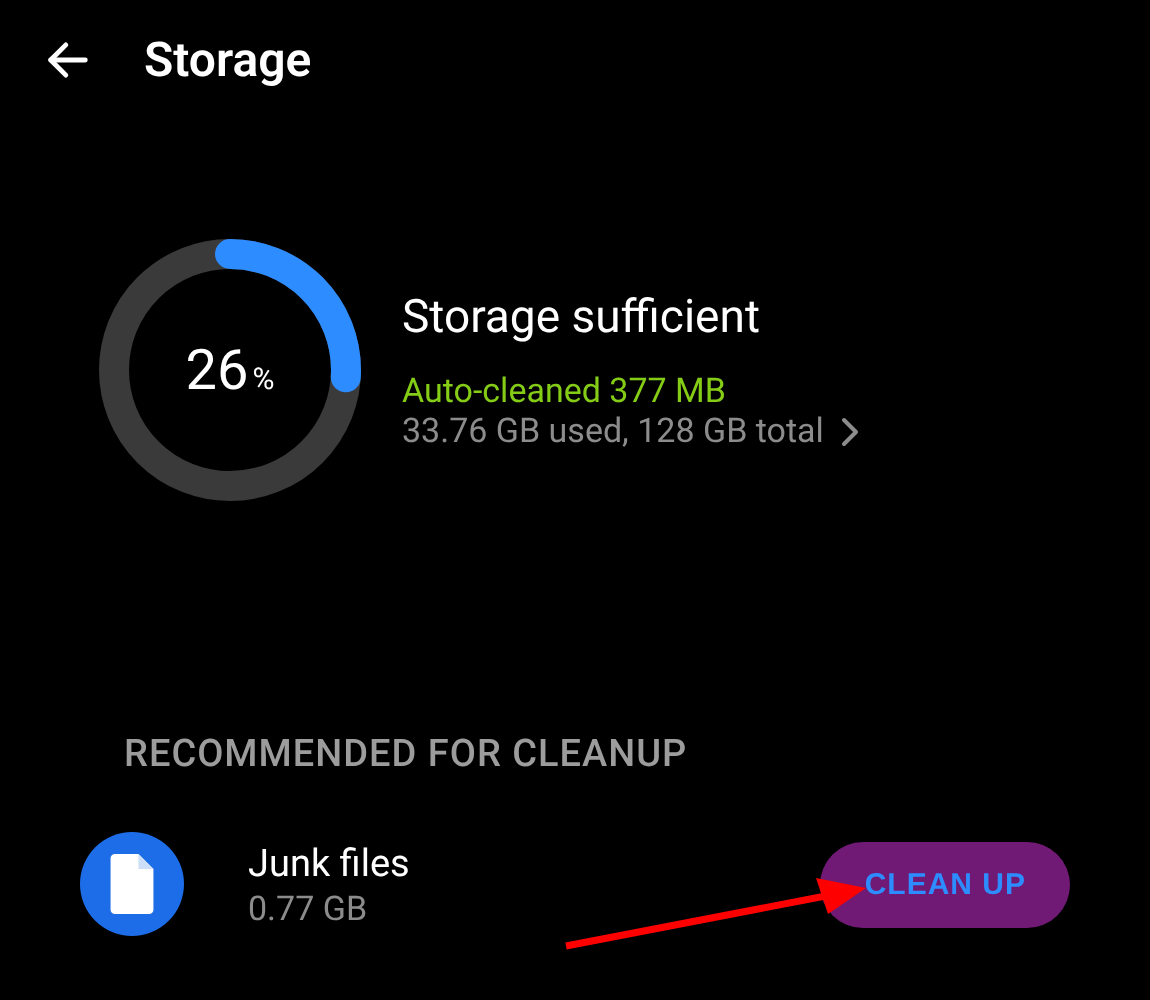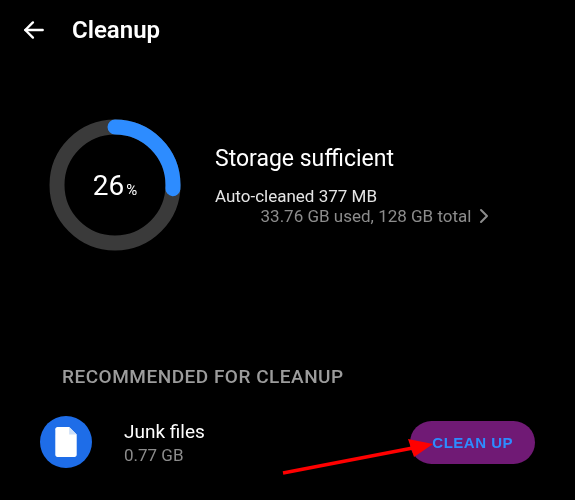--- a/index.html
+++ b/index.html
@@ -28,21 +28,21 @@
     }
     .title {
       font-size: 24px;
       font-weight: 600;
       color: #ffffff;
     }
     .storage-card {
       display: flex;
       align-items: center;
       padding: 55px 40px 30px 45px;
-      gap: 30px;
+      gap: 16px;
     }
     .ring-wrap {
       position: relative;
       width: 140px;
       height: 140px;
       flex-shrink: 0;
     }
     .ring-wrap svg {
       transform: rotate(-90deg);
     }
@@ -68,28 +68,27 @@
       flex: 1;
     }
     .storage-title {
       font-size: 23px;
       font-weight: 400;
       color: #ffffff;
       margin-bottom: 14px;
     }
     .storage-sub {
       font-size: 17px;
-      color: #e5e5e5;
+      color: #84cc16;
       margin-bottom: 0;
     }
     .storage-detail-row {
       display: flex;
       align-items: center;
       cursor: pointer;
-      justify-content: center;
     }
     .storage-detail {
       font-size: 17px;
       color: #8c8c8c;
     }
     .chevron {
       margin-left: 8px;
       display: flex;
       align-items: center;
     }
@@ -149,21 +148,21 @@
 </head>
 <body>
 
 <div class="header">
   <div class="back-btn">
     <svg width="26" height="26" viewBox="0 0 24 24" fill="none" stroke="#ffffff" stroke-width="2.2" stroke-linecap="round" stroke-linejoin="round">
       <line x1="20" y1="12" x2="4" y2="12"></line>
       <polyline points="11 5 4 12 11 19"></polyline>
     </svg>
   </div>
-  <div class="title">Cleanup</div>
+  <div class="title">Storage</div>
 </div>
 
 <div class="storage-card">
   <div class="ring-wrap">
     <svg width="140" height="140" viewBox="0 0 140 140">
       <circle cx="70" cy="70" r="58" fill="none" stroke="#3a3a3a" stroke-width="15"></circle>
       <circle cx="70" cy="70" r="58" fill="none" stroke="#2d8cff" stroke-width="15" stroke-linecap="round" stroke-dasharray="364.4" stroke-dashoffset="269.7"></circle>
     </svg>
     <div class="ring-text">
       <span class="ring-num">26</span>

